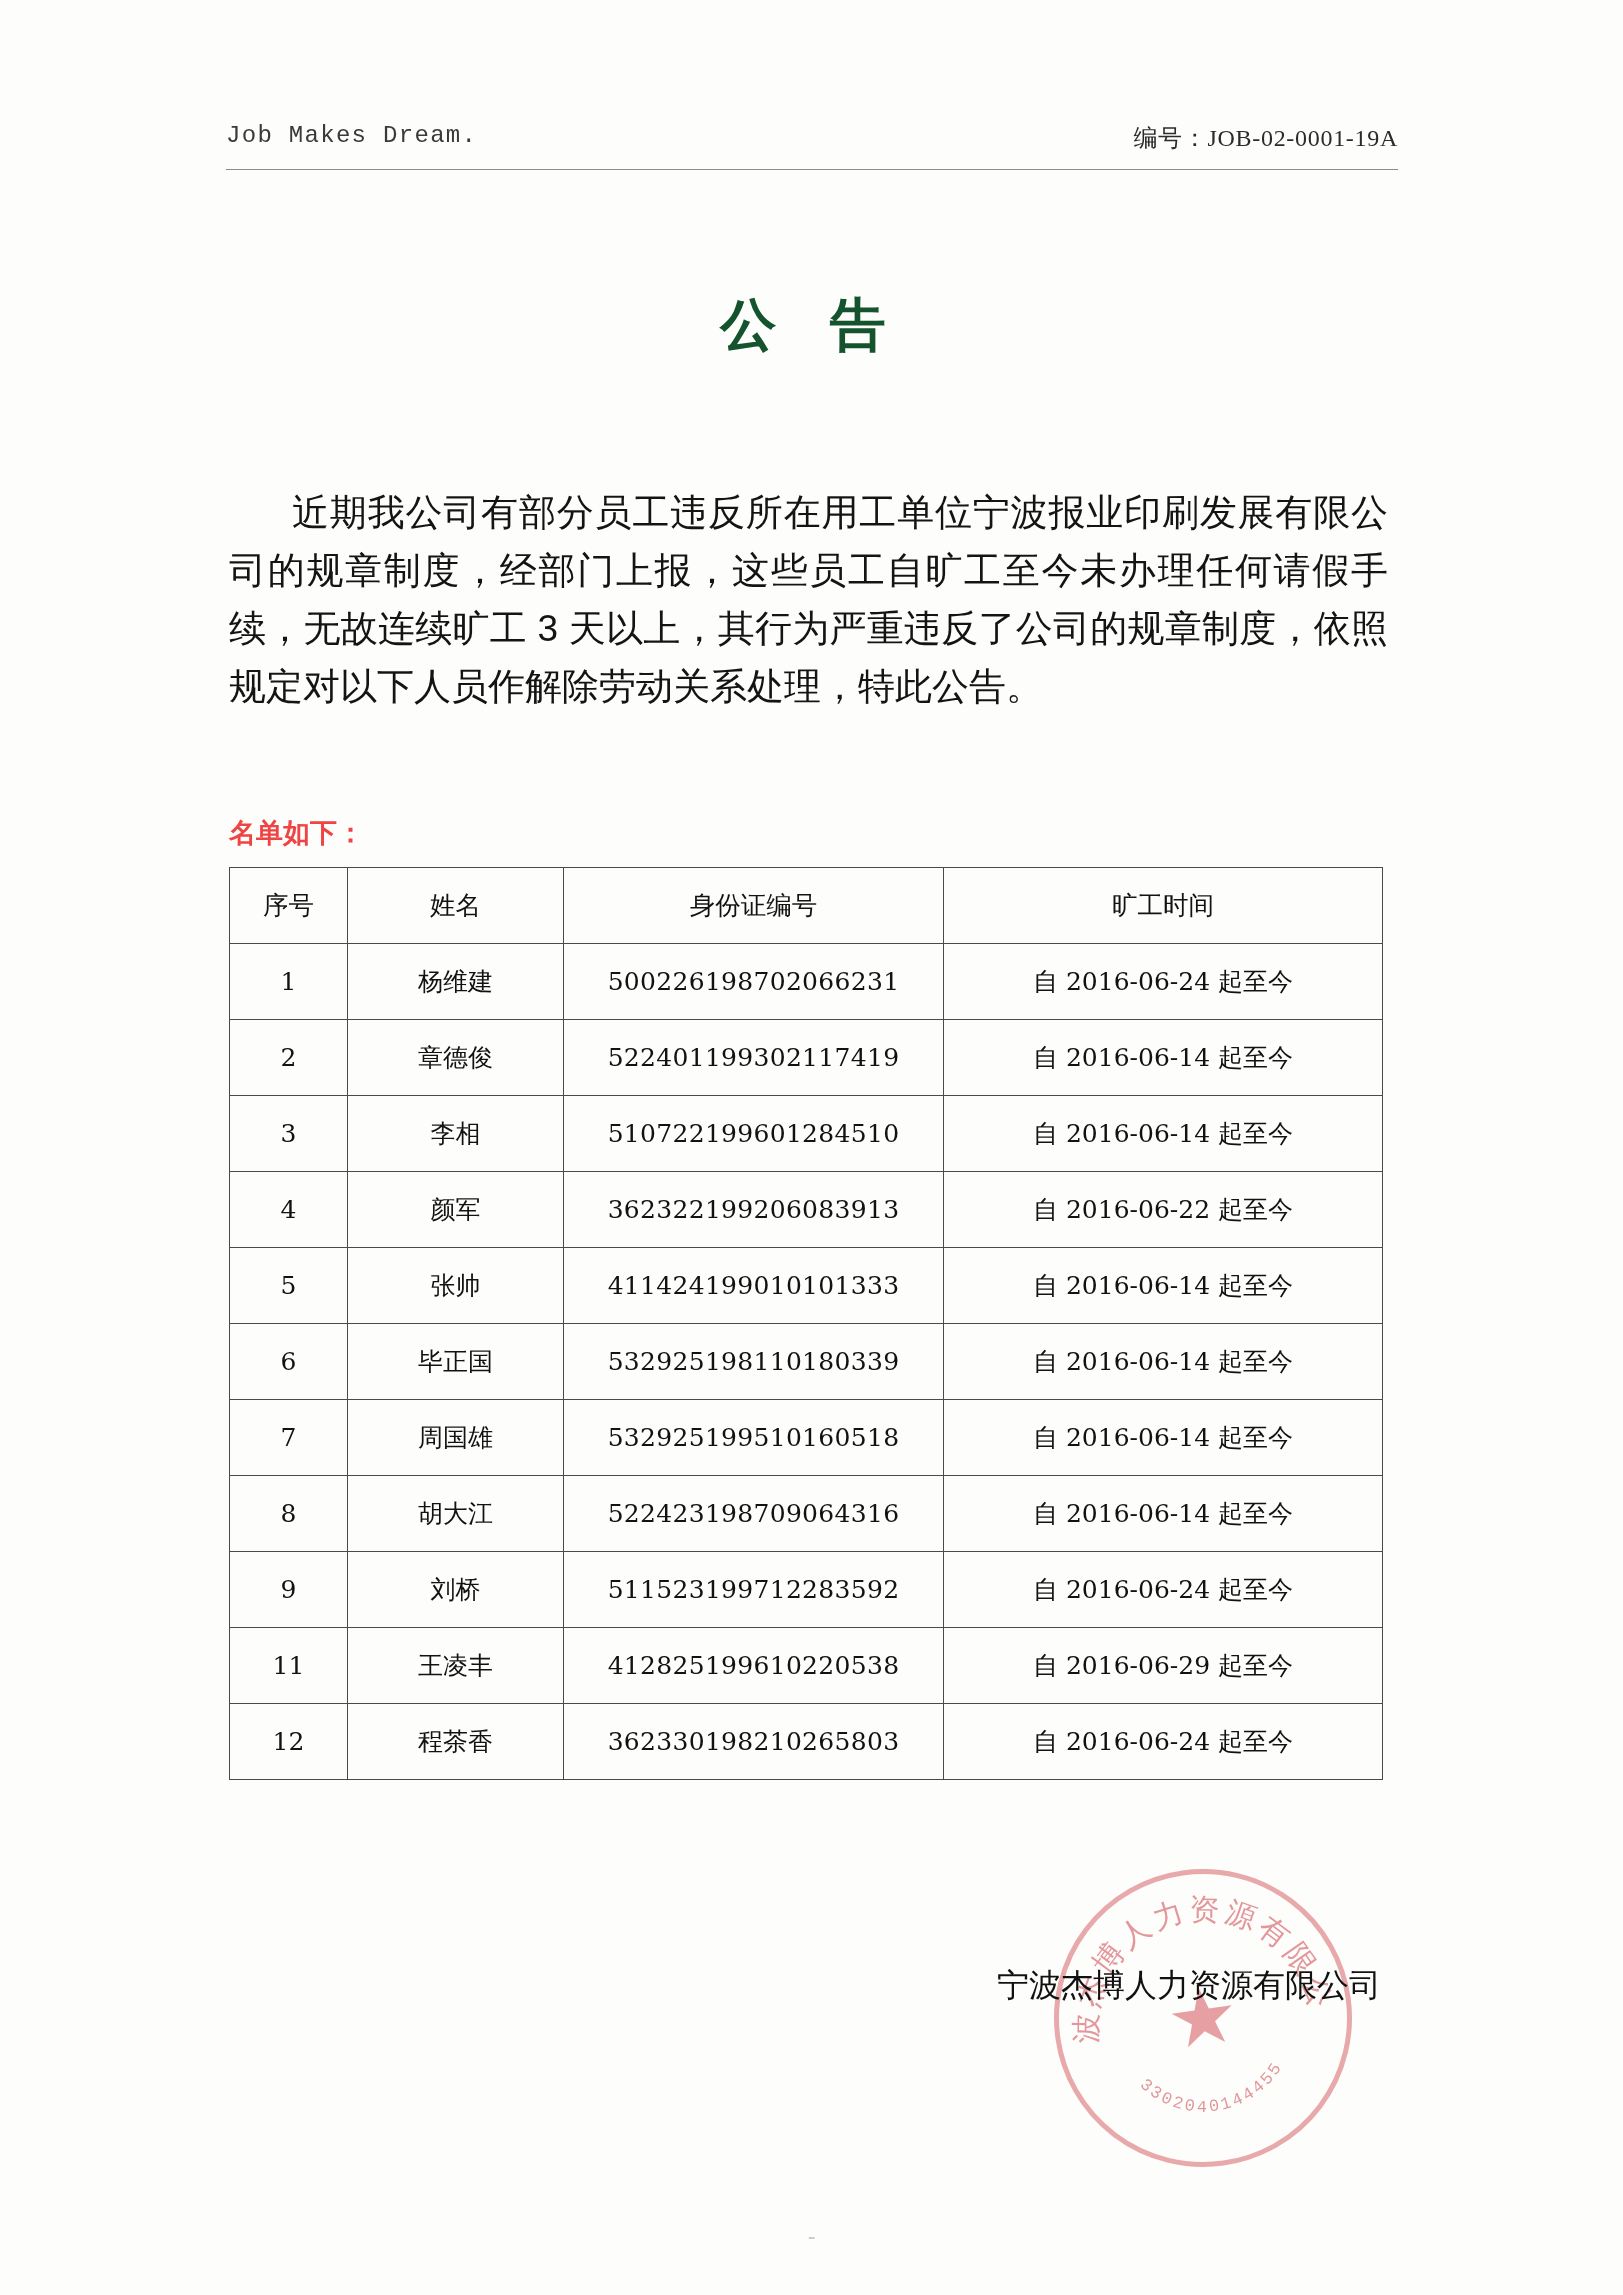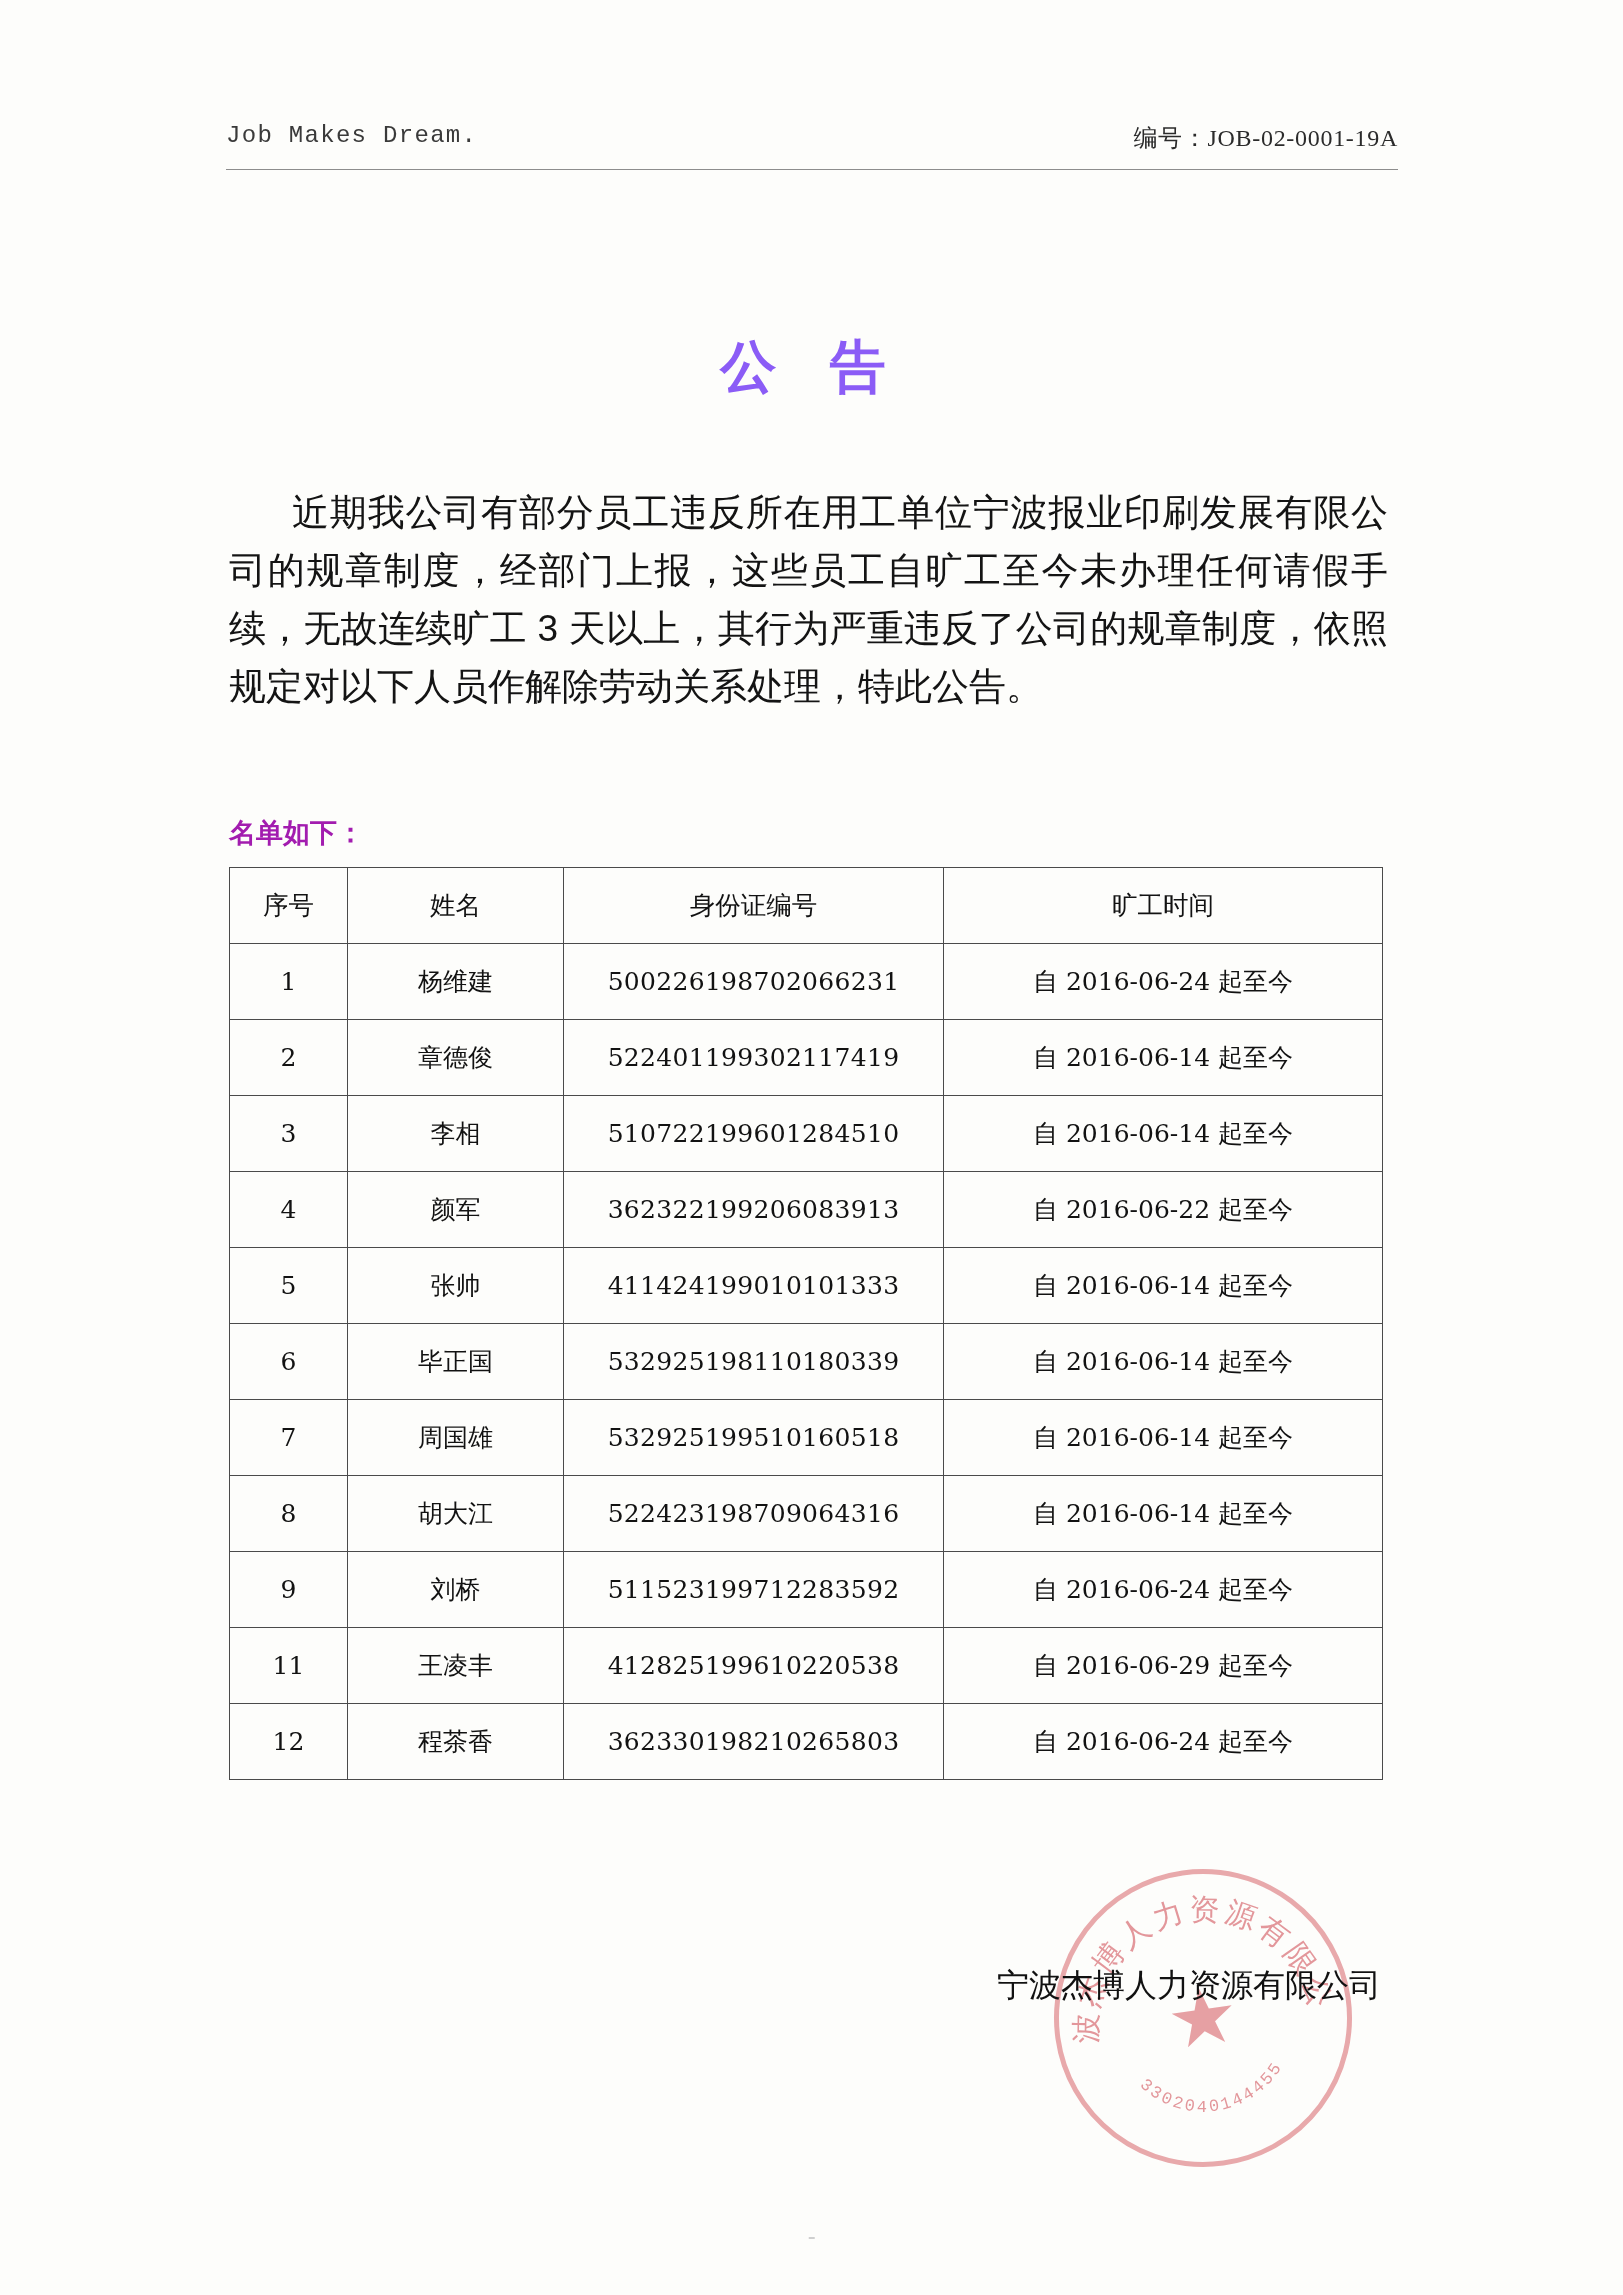--- a/index.html
+++ b/index.html
@@ -64,22 +64,21 @@
   .doc-title {
     position: absolute;
     top: 288px;
     left: 0;
     width: 1623px;
     text-align: center;
     font-family: "DejaVu Serif", serif;
     font-weight: bold;
     font-size: 56px;
     letter-spacing: 17px;
-    color: #8b5cf6;
-    margin-top: 42px;
+    color: #14532d;
   }
 
   
   .body-text {
     position: absolute;
     top: 484px;
     left: 229px;
     width: 1159px;
     font-family: Liberation Sans, sans-serif;
     font-size: 37px;
@@ -89,21 +88,21 @@
     color: #141414;
   }
 
   .list-label {
     position: absolute;
     top: 815px;
     left: 229px;
     font-family: "DejaVu Serif", serif;
     font-weight: bold;
     font-size: 27px;
-    color: #a21caf;
+    color: #ef4444;
   }
 
   
   .tbl-wrap {
     position: absolute;
     top: 867px;
     left: 229px;
     width: 1152px;
     border-radius: 9px;
   }

